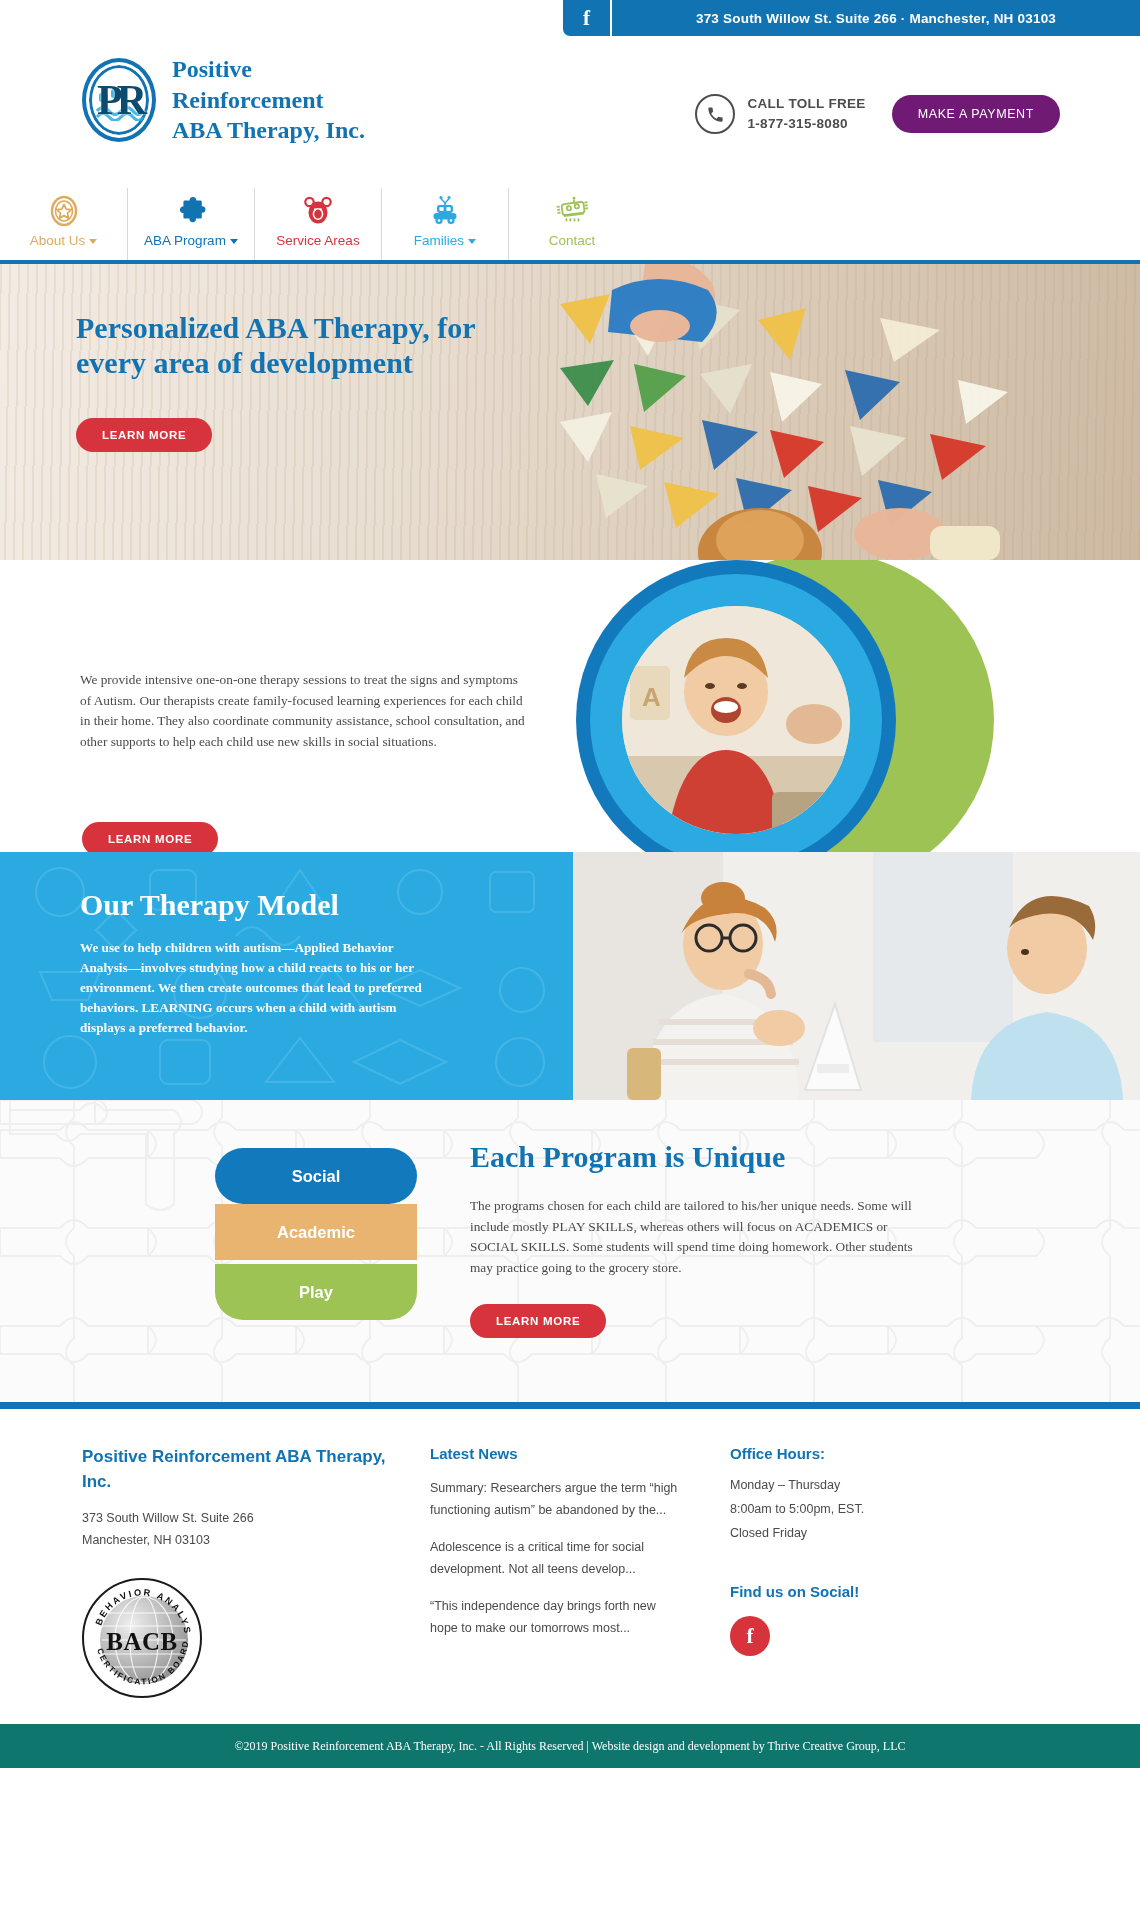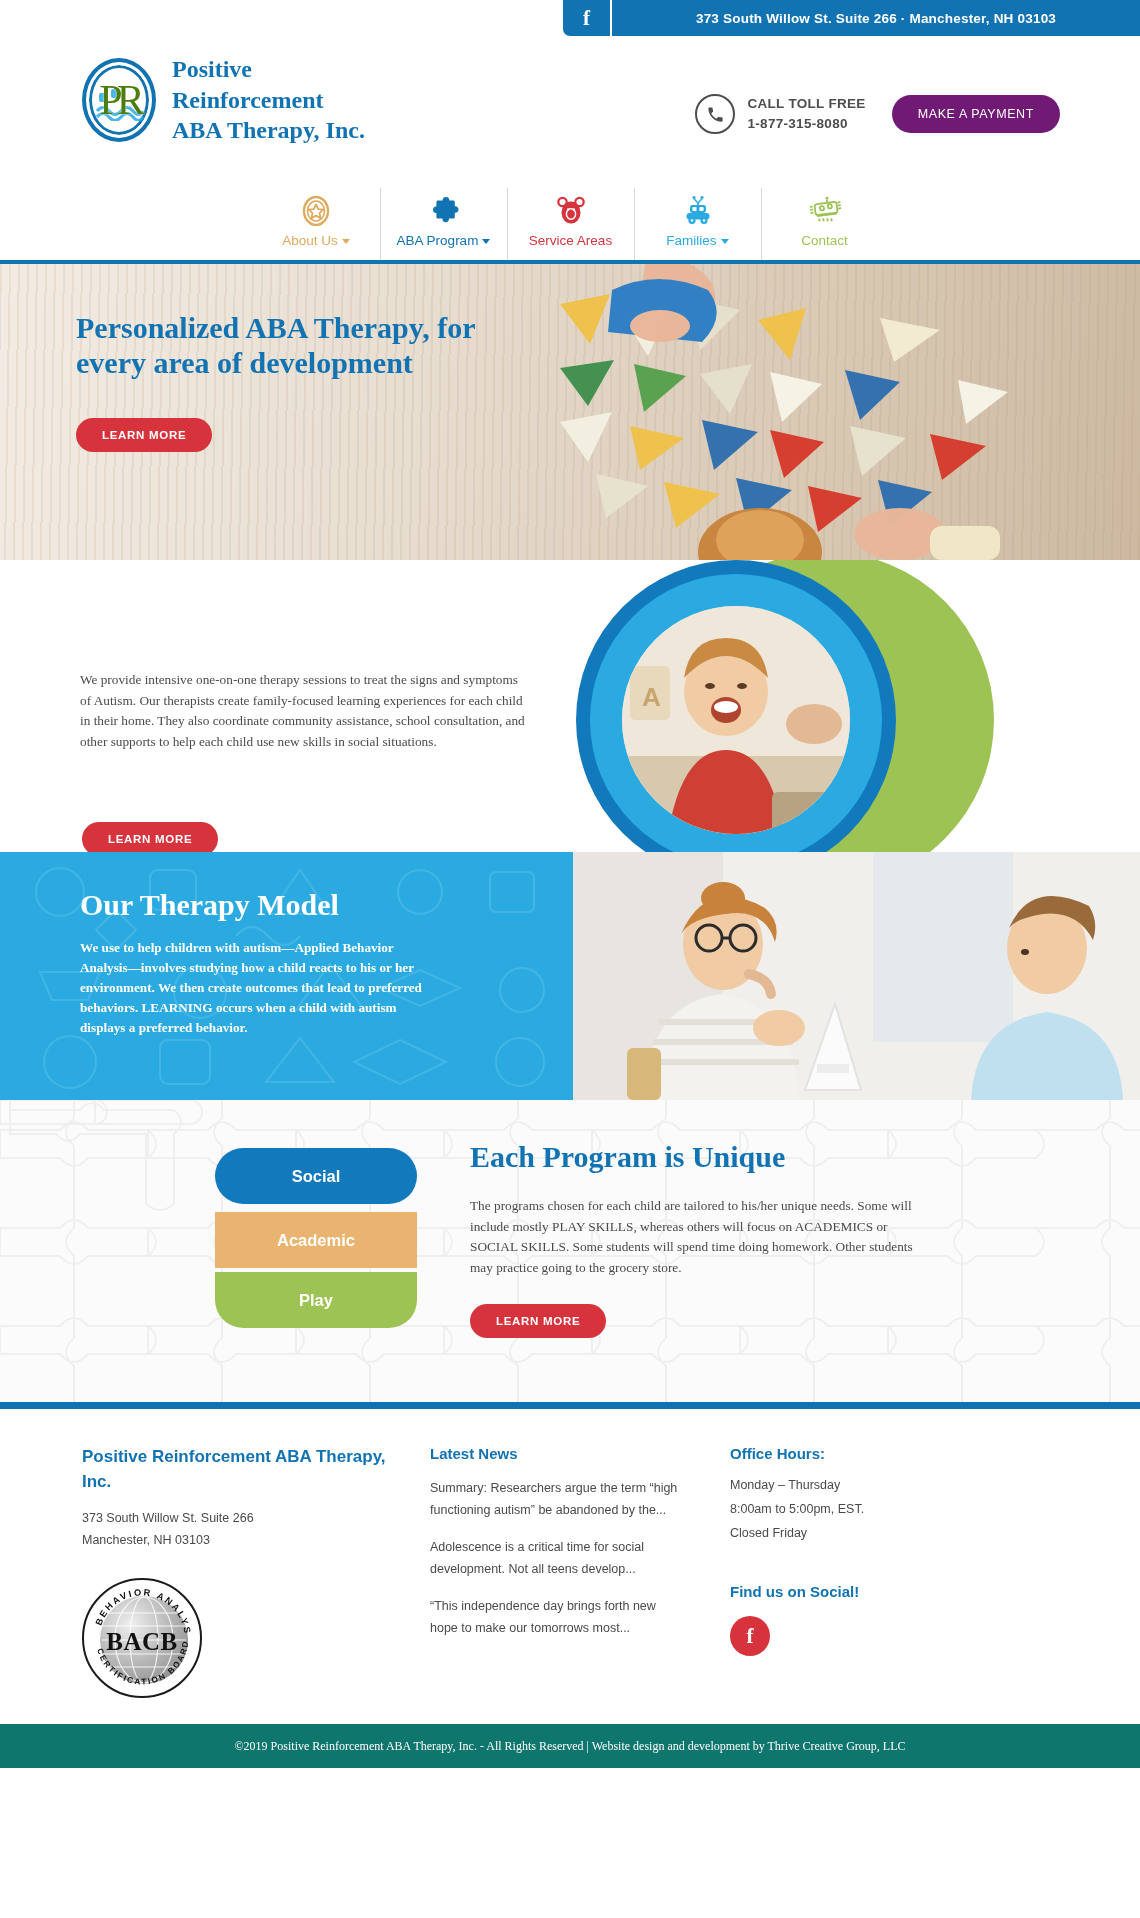--- a/index.html
+++ b/index.html
@@ -35,42 +35,42 @@
   }
   .logo-oval-inner {
     position: absolute; left: 4px; top: 4px; right: 4px; bottom: 4px;
     border-radius: 50%; background: #fff; border: 3px solid #fff;
     box-shadow: inset 0 0 0 3px #1273b3;
     overflow: hidden;
   }
   .logo-wave { position: absolute; left: 6px; bottom: 14px; width: 50px; height: 34px; opacity: .85; }
   .logo-letters {
     position: absolute; inset: 0; display: flex; align-items: center; justify-content: center;
-    font-family: "Liberation Serif", serif; font-weight: normal; color: #4d7c0f;
+    font-family: "Liberation Serif", serif; font-weight: bold; color: #0c4a6e;
     font-size: 42px; letter-spacing: -6px; text-shadow: 0 0 2px #fff;
   }
   .logo-text {
     font-family: "Liberation Serif", serif; color: #1273b3; font-weight: bold;
     font-size: 24px; line-height: 1.28;
   }
   .contact-block { position: absolute; right: 80px; top: 58px; display: flex; align-items: center; gap: 12px; }
   .phone-circle {
     width: 40px; height: 40px; border-radius: 50%; border: 2px solid #4d4d4d;
     display: flex; align-items: center; justify-content: center; color: #4d4d4d; font-size: 19px;
   }
   .call-text { color: #4d4d4d; font-size: 13.5px; font-weight: bold; line-height: 1.45; letter-spacing: .3px; }
   .btn-pay {
     background: #701a75; color: #fff; border: none; border-radius: 22px;
     padding: 12px 26px; font-size: 12.5px; font-weight: normal; letter-spacing: .6px; cursor: pointer;
     margin-left: 14px;
   }
 
   
   .nav { position: relative; height: 80px; border-bottom: 4px solid #1273b3; }
-  .nav-inner { display: flex; justify-content: center; gap: 0; padding-top: 4px; }
+  .nav-inner { display: flex; gap: 0; padding-top: 4px; }
   .nav-item {
     width: 127px; padding: 6px 0 12px; text-align: center; cursor: pointer;
     border-left: 1px solid #d8d8d8; position: relative;
   }
   .nav-item:first-child { border-left: none; }
   .nav-ico { height: 32px; display: flex; align-items: center; justify-content: center; margin-bottom: 7px; }
   .nav-label { font-size: 13.5px; font-weight: 500; }
   .c-gold { color: #ddab5e; } .c-blue { color: #1273b3; }
   .c-red  { color: #d6333c; } .c-cyan { color: #2aaae1; } .c-green{ color: #9dc354; }
 
@@ -122,21 +122,21 @@
     font-family:"Liberation Serif",serif; font-weight: bold; font-size: 13.2px; line-height: 1.52; }
   .model-right { flex: 1; background: linear-gradient(170deg,#f3f2f0,#ddd9d4); position: relative; overflow: hidden; }
 
   
   .program { position: relative; height: 302px; background: #fbfbfb; overflow: hidden; }
   .puzzle-bg { position: absolute; inset: 0; opacity: .55; }
   .tabs { position: absolute; left: 215px; top: 48px; width: 202px; }
   .tab { height: 56px; display: flex; align-items: center; justify-content: center;
     color: #fff; font-size: 16.5px; font-weight: bold; cursor: pointer; }
   .tab-social { background: #1279bd; border-radius: 28px; }
-  .tab-academic { background: #e9b470; margin-top: 8px; }
+  .tab-academic { background: #e9b470; margin-top: 0; }
   .tab-play { background: #9dc354; margin-top: 4px; border-bottom-left-radius: 28px; border-bottom-right-radius: 28px; }
   .program-h2 { position: absolute; left: 470px; top: 40px; font-family:"Liberation Serif",serif;
     font-weight: bold; color: #1273b3; font-size: 30px; }
   .program-p { position: absolute; left: 470px; top: 96px; width: 450px;
     font-family:"Liberation Serif",serif; color: #4a4a4a; font-size: 13.3px; line-height: 1.56; }
   .btn-learn3 { position: absolute; left: 470px; top: 204px;
     background: #d6333c; color: #fff; border: none; border-radius: 20px;
     padding: 11px 26px; font-size: 11.5px; font-weight: bold; letter-spacing: .7px; cursor: pointer; }
 
   

